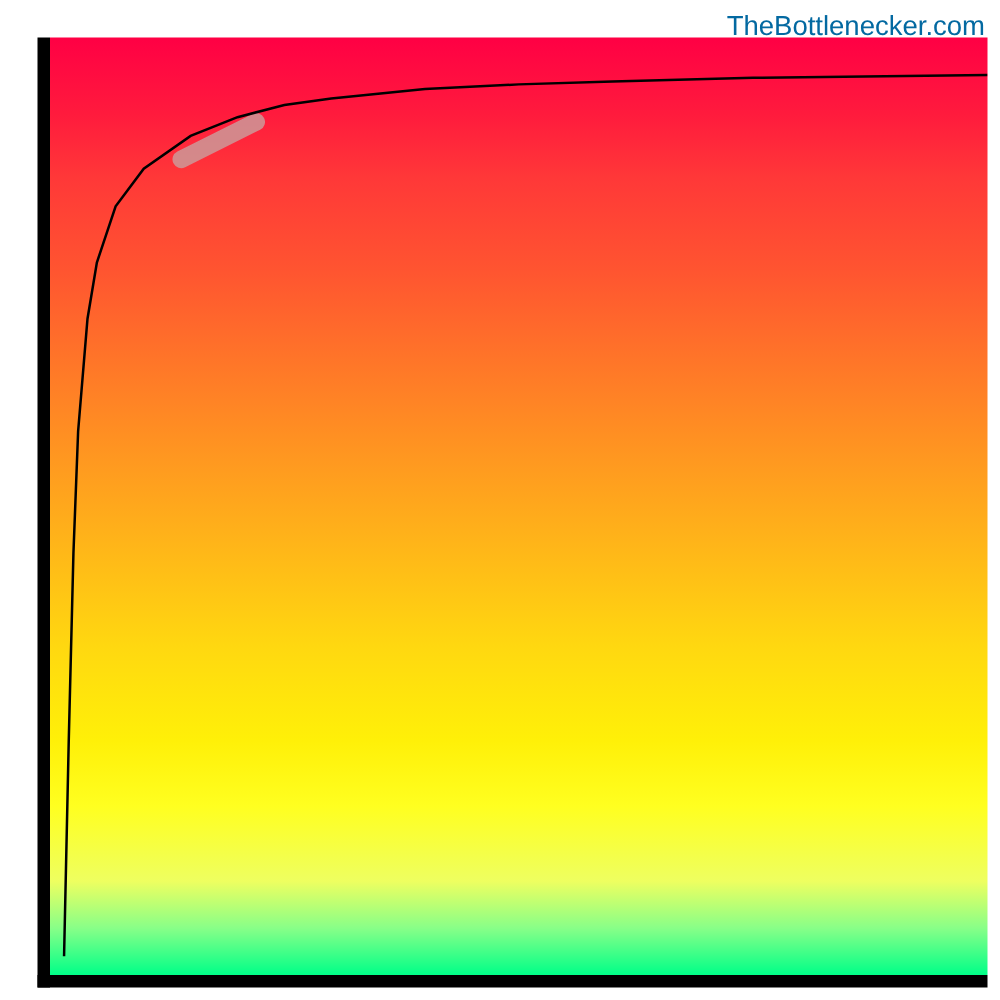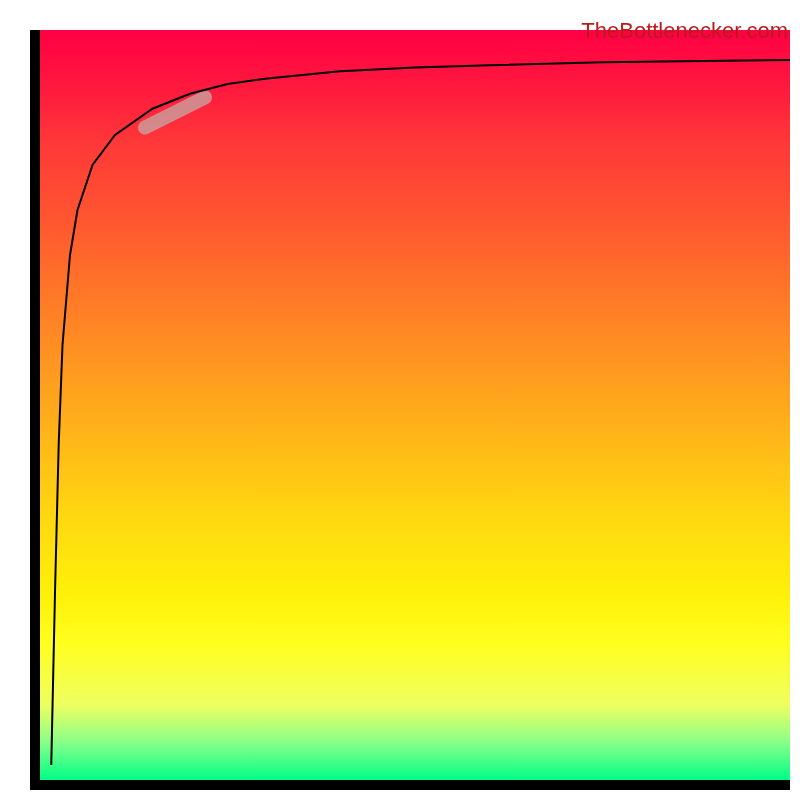--- a/index.html
+++ b/index.html
@@ -9,24 +9,24 @@
     }
     body {
       width: 800px;
       height: 800px;
       background: #ffffff;
       position: relative;
       font-family: Arial, sans-serif;
     }
     .watermark {
       position: absolute;
-      top: 18px;
+      top: 8px;
       right: 12px;
       font-size: 22px;
-      color: #b91c1c;
+      color: #0369a1;
       font-family: Arial, sans-serif;
       z-index: 10;
     }
     .chart-container {
       position: absolute;
       top: 30px;
       left: 30px;
       width: 760px;
       height: 760px;
       border-left: 10px solid #000000;

